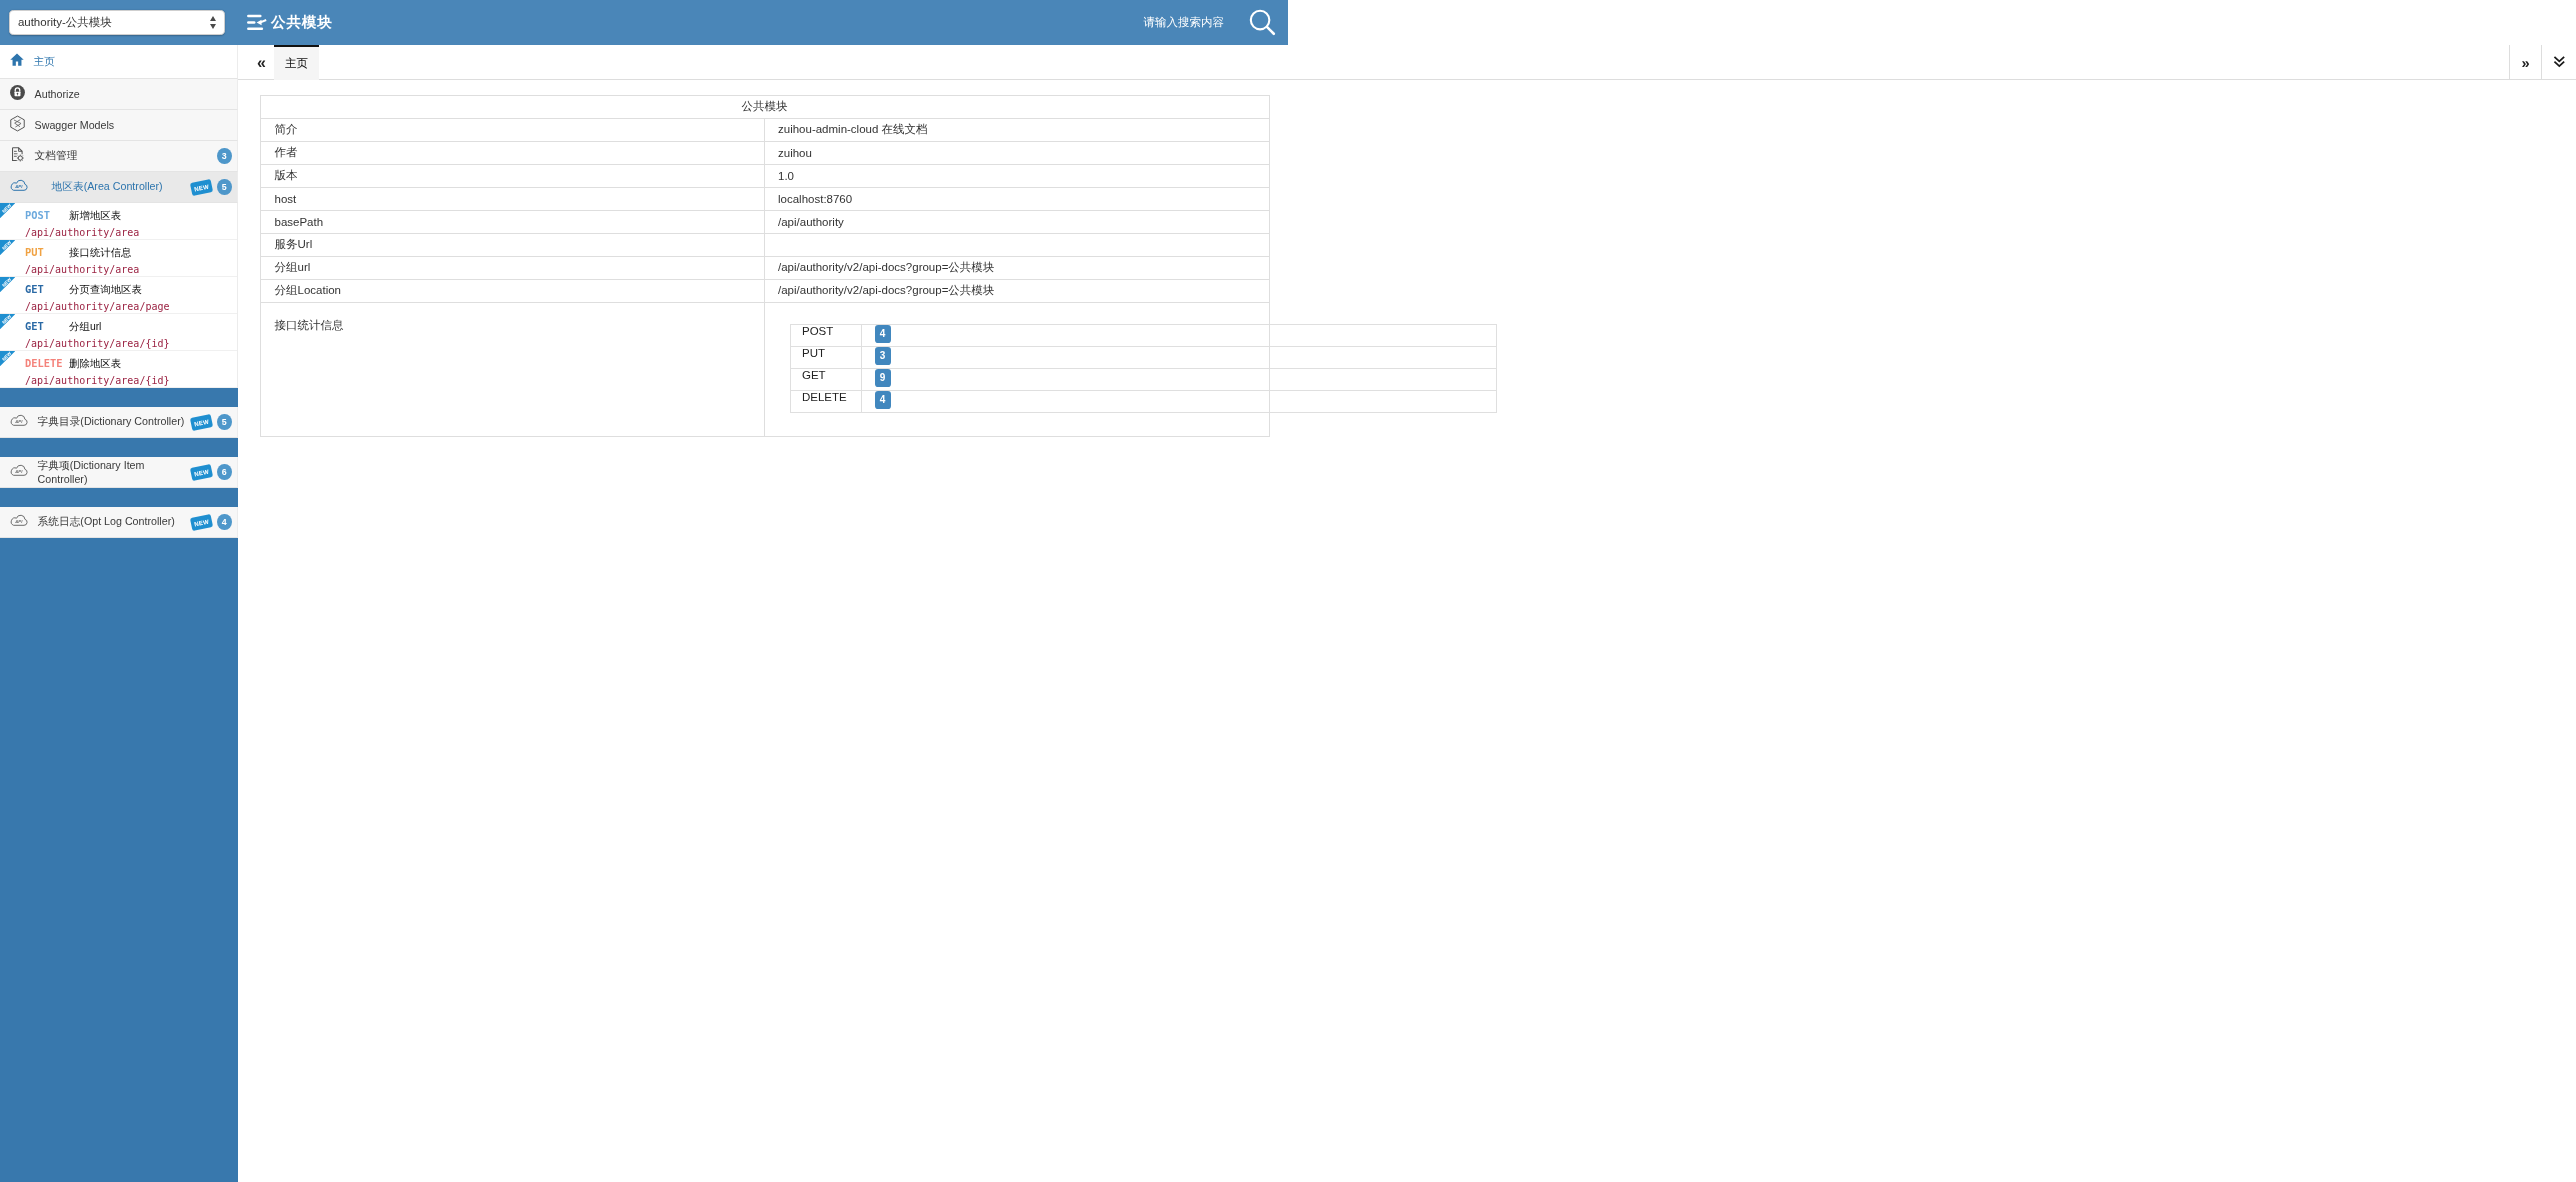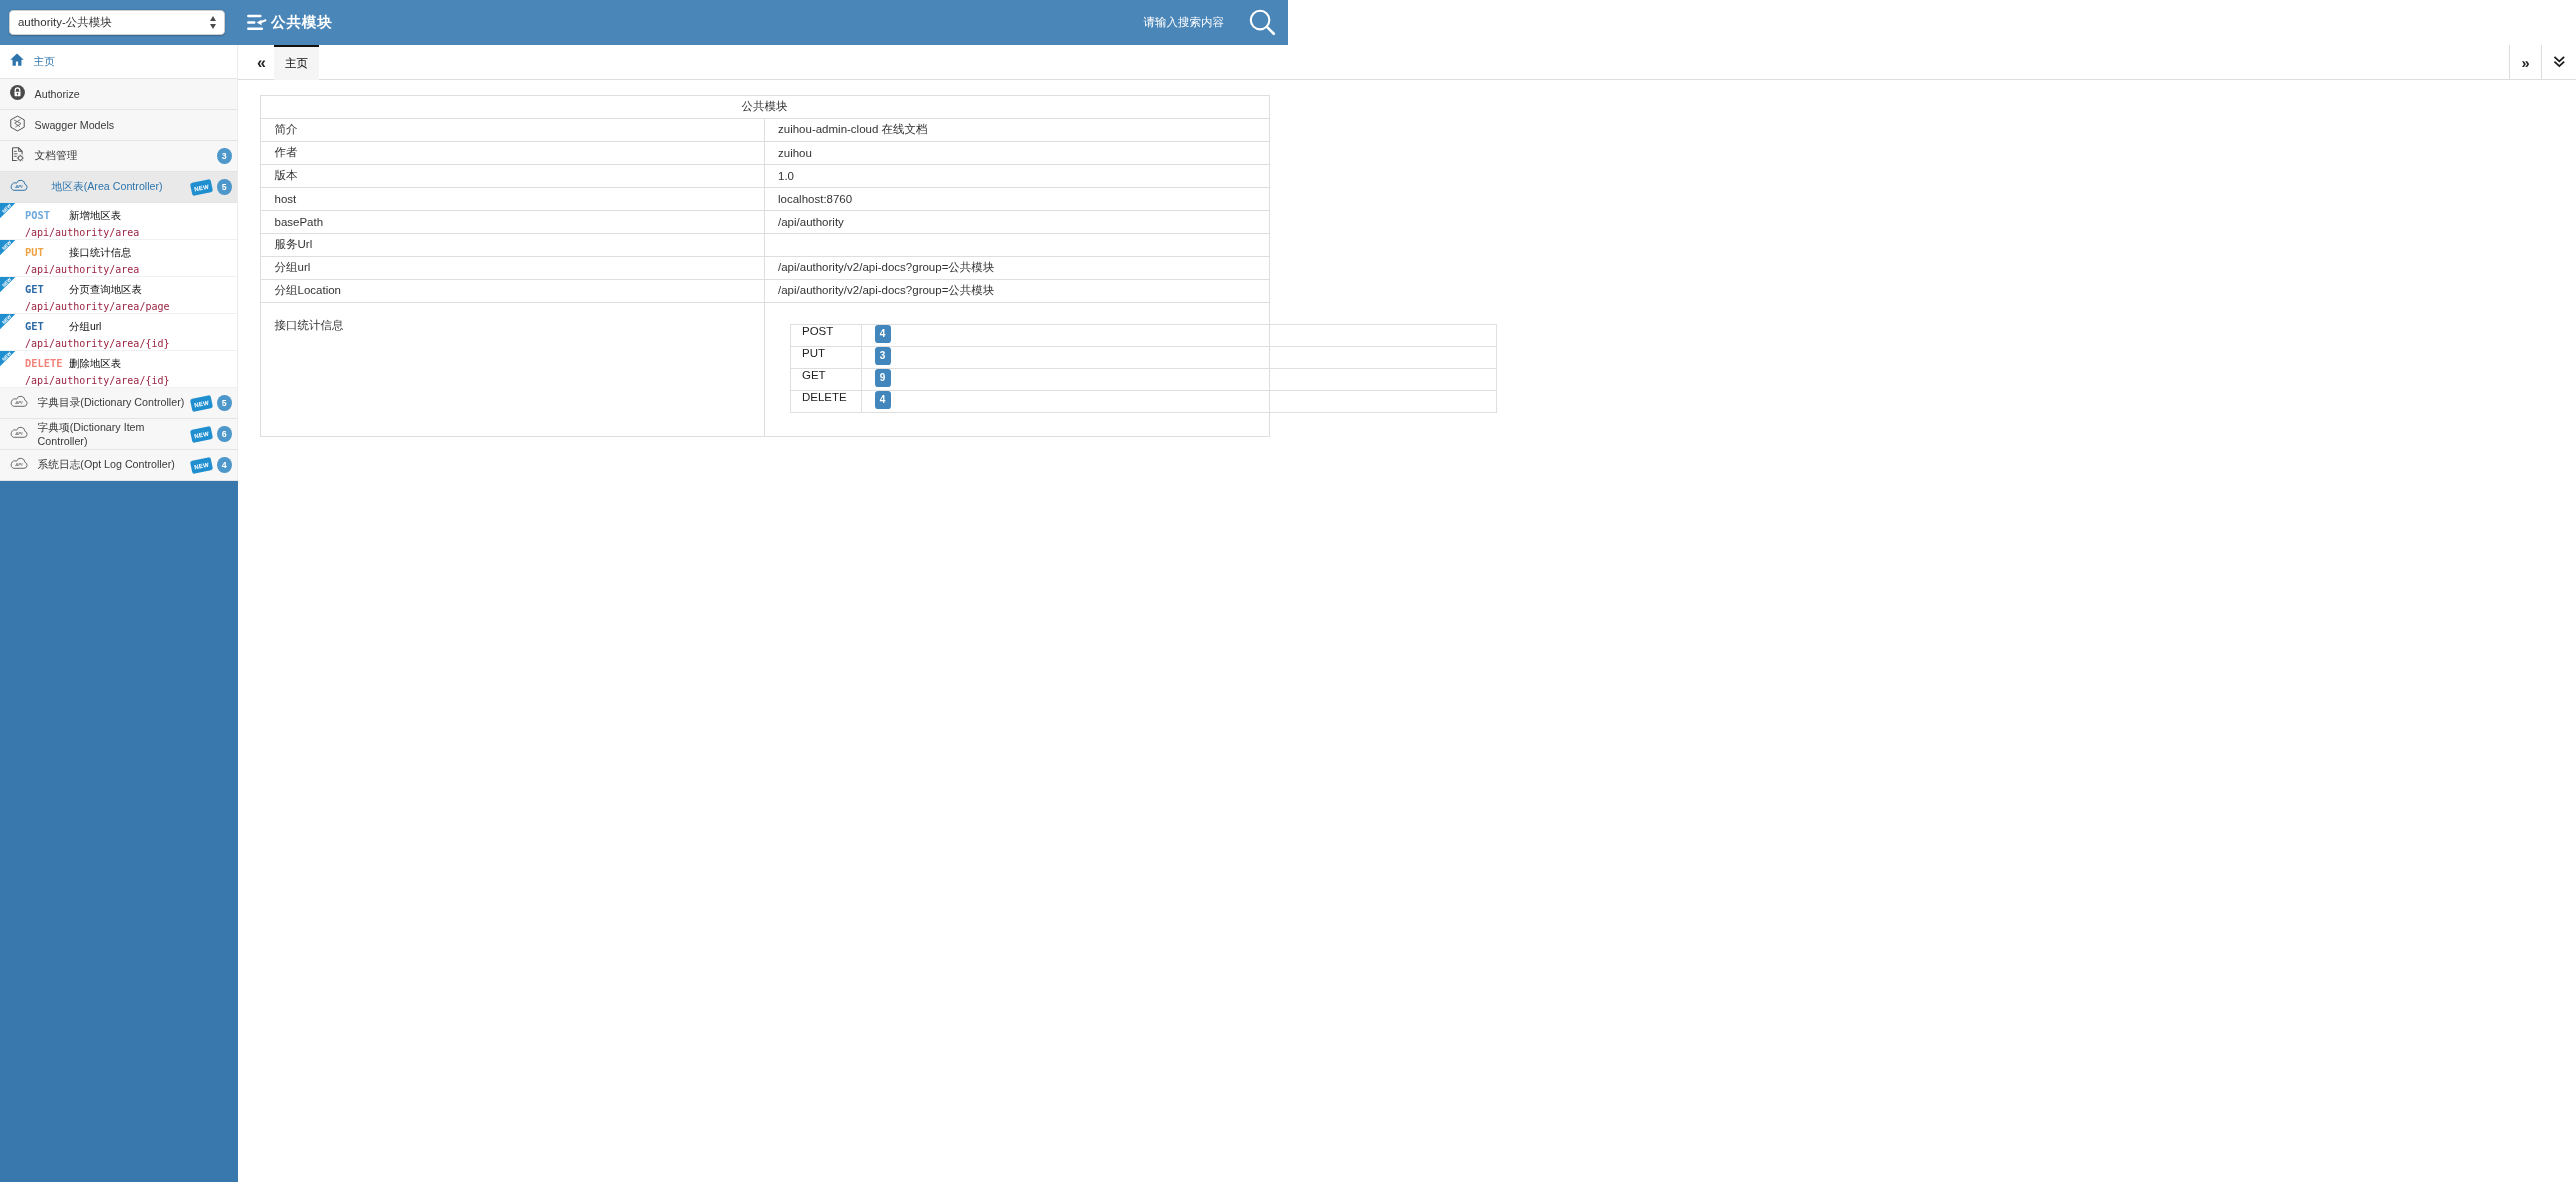--- a/index.html
+++ b/index.html
@@ -24,21 +24,21 @@
 
   
   .sidebar { position:absolute; left:0; top:45px; width:238px; bottom:0; background:#3878AD; }
   .sidebar-list { background:transparent; }
   .nav-item { position:relative; width:238px; display:flex; align-items:center; padding:0 5.4px 0 9.2px;
     border-bottom:0.8px solid #E4E4E4; border-right:0.8px solid #ECECEC; cursor:pointer; background:#F7F7F7; }
   .nav-item .nav-label { margin-left:8.4px; font-size:10.7px; color:#3a3a3a; }
   .nav-home { height:34px; background:#fff; }
   .nav-home .nav-label { color:#2E75AD; }
   .nav-plain { height:31px; }
-  .nav-controller { height:31px; }
+  .nav-controller { height:31px;margin-top:19px; }
   .nav-area { height:31px; background:#E9E9E9;gap:14px; }
   .nav-area .nav-label { color:#2E75AD; }
   .right-badges { margin-left:auto; display:flex; align-items:center; }
   .count-badge { width:14.6px; height:16px; border-radius:50%; background:#4E97CA; color:#fff;
     font-size:8.8px; font-weight:bold; display:flex; align-items:center; justify-content:center; }
   .new-sign { width:21px; height:13px; background:#1F8FD0; border-radius:2.3px; margin-right:5.4px;
     transform:rotate(-12deg); color:#fff; font-size:6.1px; font-weight:bold; letter-spacing:0.2px;
     display:flex; align-items:center; justify-content:center; }
   .op-list { position:relative; background:#fff; border-right:0.8px solid #ECECEC; width:238px; }
   .op-list::before { content:""; position:absolute; left:15.3px; top:0; bottom:1.5px; border-left:0.8px dotted #9CC2E2; }

